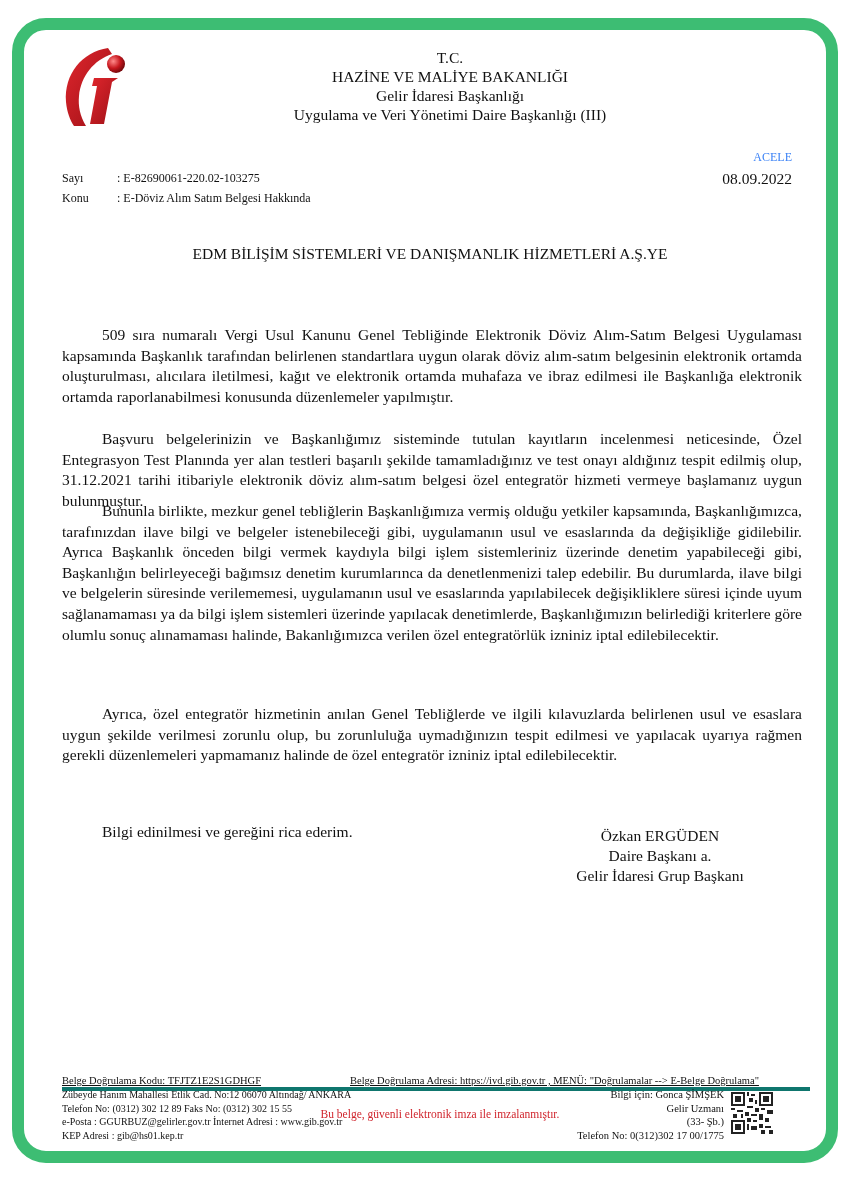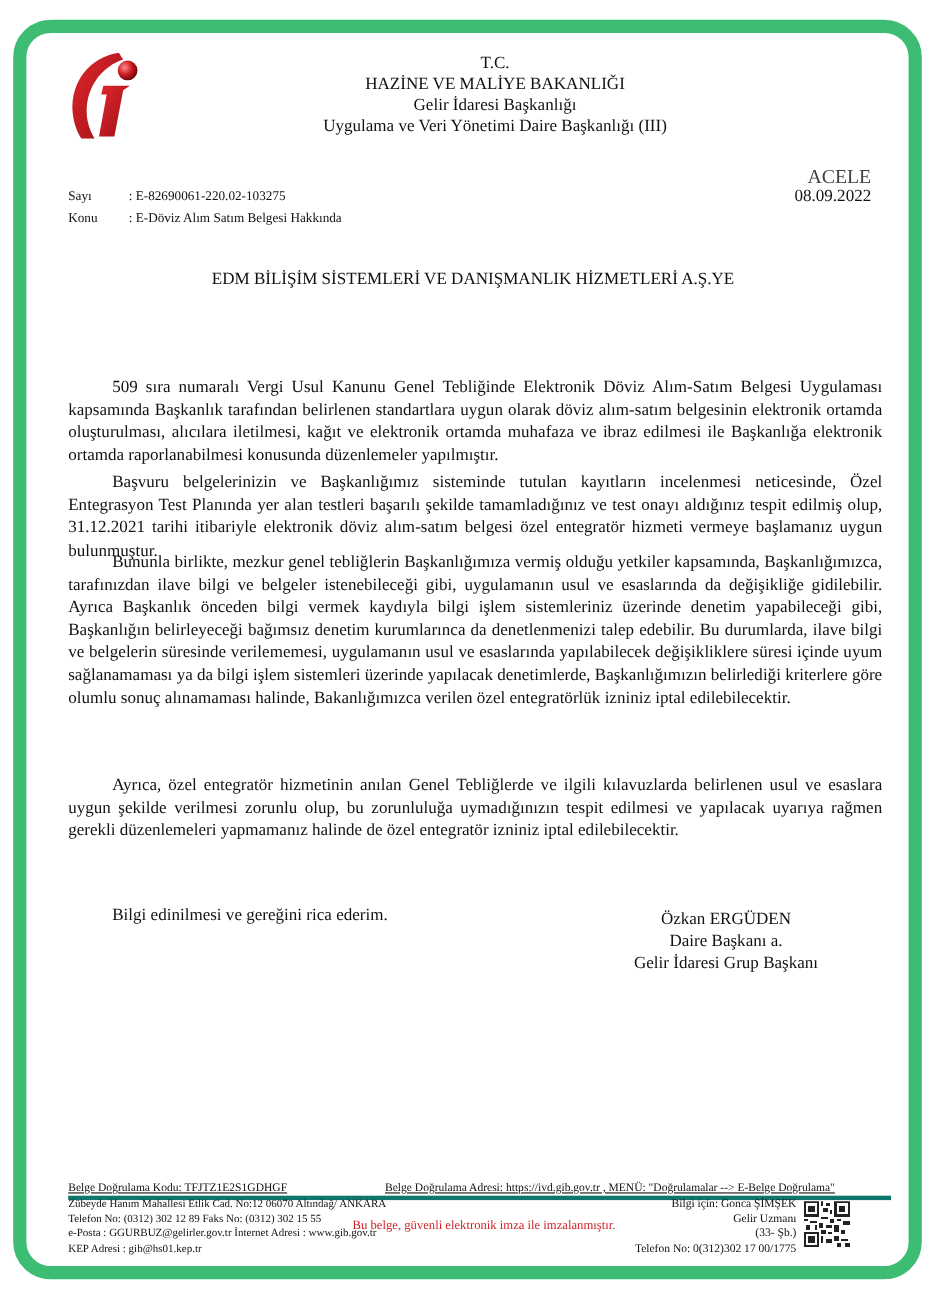--- a/index.html
+++ b/index.html
@@ -3,21 +3,21 @@
 <meta charset="utf-8">
 <style>
   html, body { margin: 0; padding: 0; background: #ffffff; }
   body { width: 850px; height: 1185px; position: relative; overflow: hidden; font-family: "Liberation Serif", serif; color: #111; }
   .frame { position: absolute; left: 12px; top: 18px; width: 802px; height: 1121px; border: 12px solid #3dbd73; border-radius: 34px; background: #fff; }
   .abs { position: absolute; }
   .logo { left: 60px; top: 44px; width: 70px; height: 84px; }
   .header { left: 250px; top: 48px; width: 400px; text-align: center; font-size: 15.5px; line-height: 19px; }
   .meta { font-size: 12px; line-height: 20px; }
   .meta-label { display: inline-block; width: 55px; }
-  .acele { right: 58px; top: 150px; color: #404040; font-size: 18px; }
+  .acele { right: 58px; top: 150px; color: #3b82f6; font-size: 12px; }
   .date { right: 58px; top: 170px; font-size: 15.5px; }
   .addressee { left: 60px; width: 740px; top: 245px; text-align: center; font-size: 15.5px; }
   .body { left: 62px; width: 740px; font-size: 15.5px; line-height: 20.6px; text-align: justify; }
   .body p { margin: 0; text-indent: 40px; }
   .sig { left: 540px; width: 240px; top: 826px; text-align: center; font-size: 15.5px; line-height: 20px; }
   .esign { left: 40px; width: 800px; top: 1060px; text-align: center; color: #d0242c; font-size: 11.5px; margin-top: 48px; }
   .verify { left: 62px; width: 748px; top: 1074px; font-size: 10.5px; border-bottom: 4px solid #0f766e; line-height: 13px; display: flex; text-decoration: underline; }
   .verify .code { width: 288px; }
   .contact { left: 62px; top: 1088px; font-size: 10px; line-height: 13.6px; }
   .contact-right { right: 126px; top: 1088px; font-size: 10.5px; line-height: 13.6px; text-align: right; }
@@ -60,21 +60,21 @@
   </div>
   <div>
     <span class="meta-label">Konu</span><span>: E-Döviz Alım Satım Belgesi Hakkında</span>
   </div>
 </div>
 <div class="abs acele">ACELE</div>
 <div class="abs date">08.09.2022</div>
 
 <div class="abs addressee">EDM BİLİŞİM SİSTEMLERİ VE DANIŞMANLIK HİZMETLERİ A.Ş.YE</div>
 
-<div class="abs body" style="top:342px;">
+<div class="abs body" style="top:325px;">
     <p>509 sıra numaralı Vergi Usul Kanunu Genel Tebliğinde Elektronik Döviz Alım-Satım Belgesi Uygulaması kapsamında Başkanlık tarafından belirlenen standartlara uygun olarak döviz alım-satım belgesinin elektronik ortamda oluşturulması, alıcılara iletilmesi, kağıt ve elektronik ortamda muhafaza ve ibraz edilmesi ile Başkanlığa elektronik ortamda raporlanabilmesi konusunda düzenlemeler yapılmıştır.</p>
   </div>
 <div class="abs body" style="top:429px;">
     <p>Başvuru belgelerinizin ve Başkanlığımız sisteminde tutulan kayıtların incelenmesi neticesinde, Özel Entegrasyon Test Planında yer alan testleri başarılı şekilde tamamladığınız ve test onayı aldığınız tespit edilmiş olup, 31.12.2021 tarihi itibariyle elektronik döviz alım-satım belgesi özel entegratör hizmeti vermeye başlamanız uygun bulunmuştur.</p>
   </div>
 <div class="abs body" style="top:501px;">
     <p>Bununla birlikte, mezkur genel tebliğlerin Başkanlığımıza vermiş olduğu yetkiler kapsamında, Başkanlığımızca, tarafınızdan ilave bilgi ve belgeler istenebileceği gibi, uygulamanın usul ve esaslarında da değişikliğe gidilebilir. Ayrıca Başkanlık önceden bilgi vermek kaydıyla bilgi işlem sistemleriniz üzerinde denetim yapabileceği gibi, Başkanlığın belirleyeceği bağımsız denetim kurumlarınca da denetlenmenizi talep edebilir. Bu durumlarda, ilave bilgi ve belgelerin süresinde verilememesi, uygulamanın usul ve esaslarında yapılabilecek değişikliklere süresi içinde uyum sağlanamaması ya da bilgi işlem sistemleri üzerinde yapılacak denetimlerde, Başkanlığımızın belirlediği kriterlere göre olumlu sonuç alınamaması halinde, Bakanlığımızca verilen özel entegratörlük izniniz iptal edilebilecektir.</p>
   </div>
 <div class="abs body" style="top:704px;">
     <p>Ayrıca, özel entegratör hizmetinin anılan Genel Tebliğlerde ve ilgili kılavuzlarda belirlenen usul ve esaslara uygun şekilde verilmesi zorunlu olup, bu zorunluluğa uymadığınızın tespit edilmesi ve yapılacak uyarıya rağmen gerekli düzenlemeleri yapmamanız halinde de özel entegratör izniniz iptal edilebilecektir.</p>

